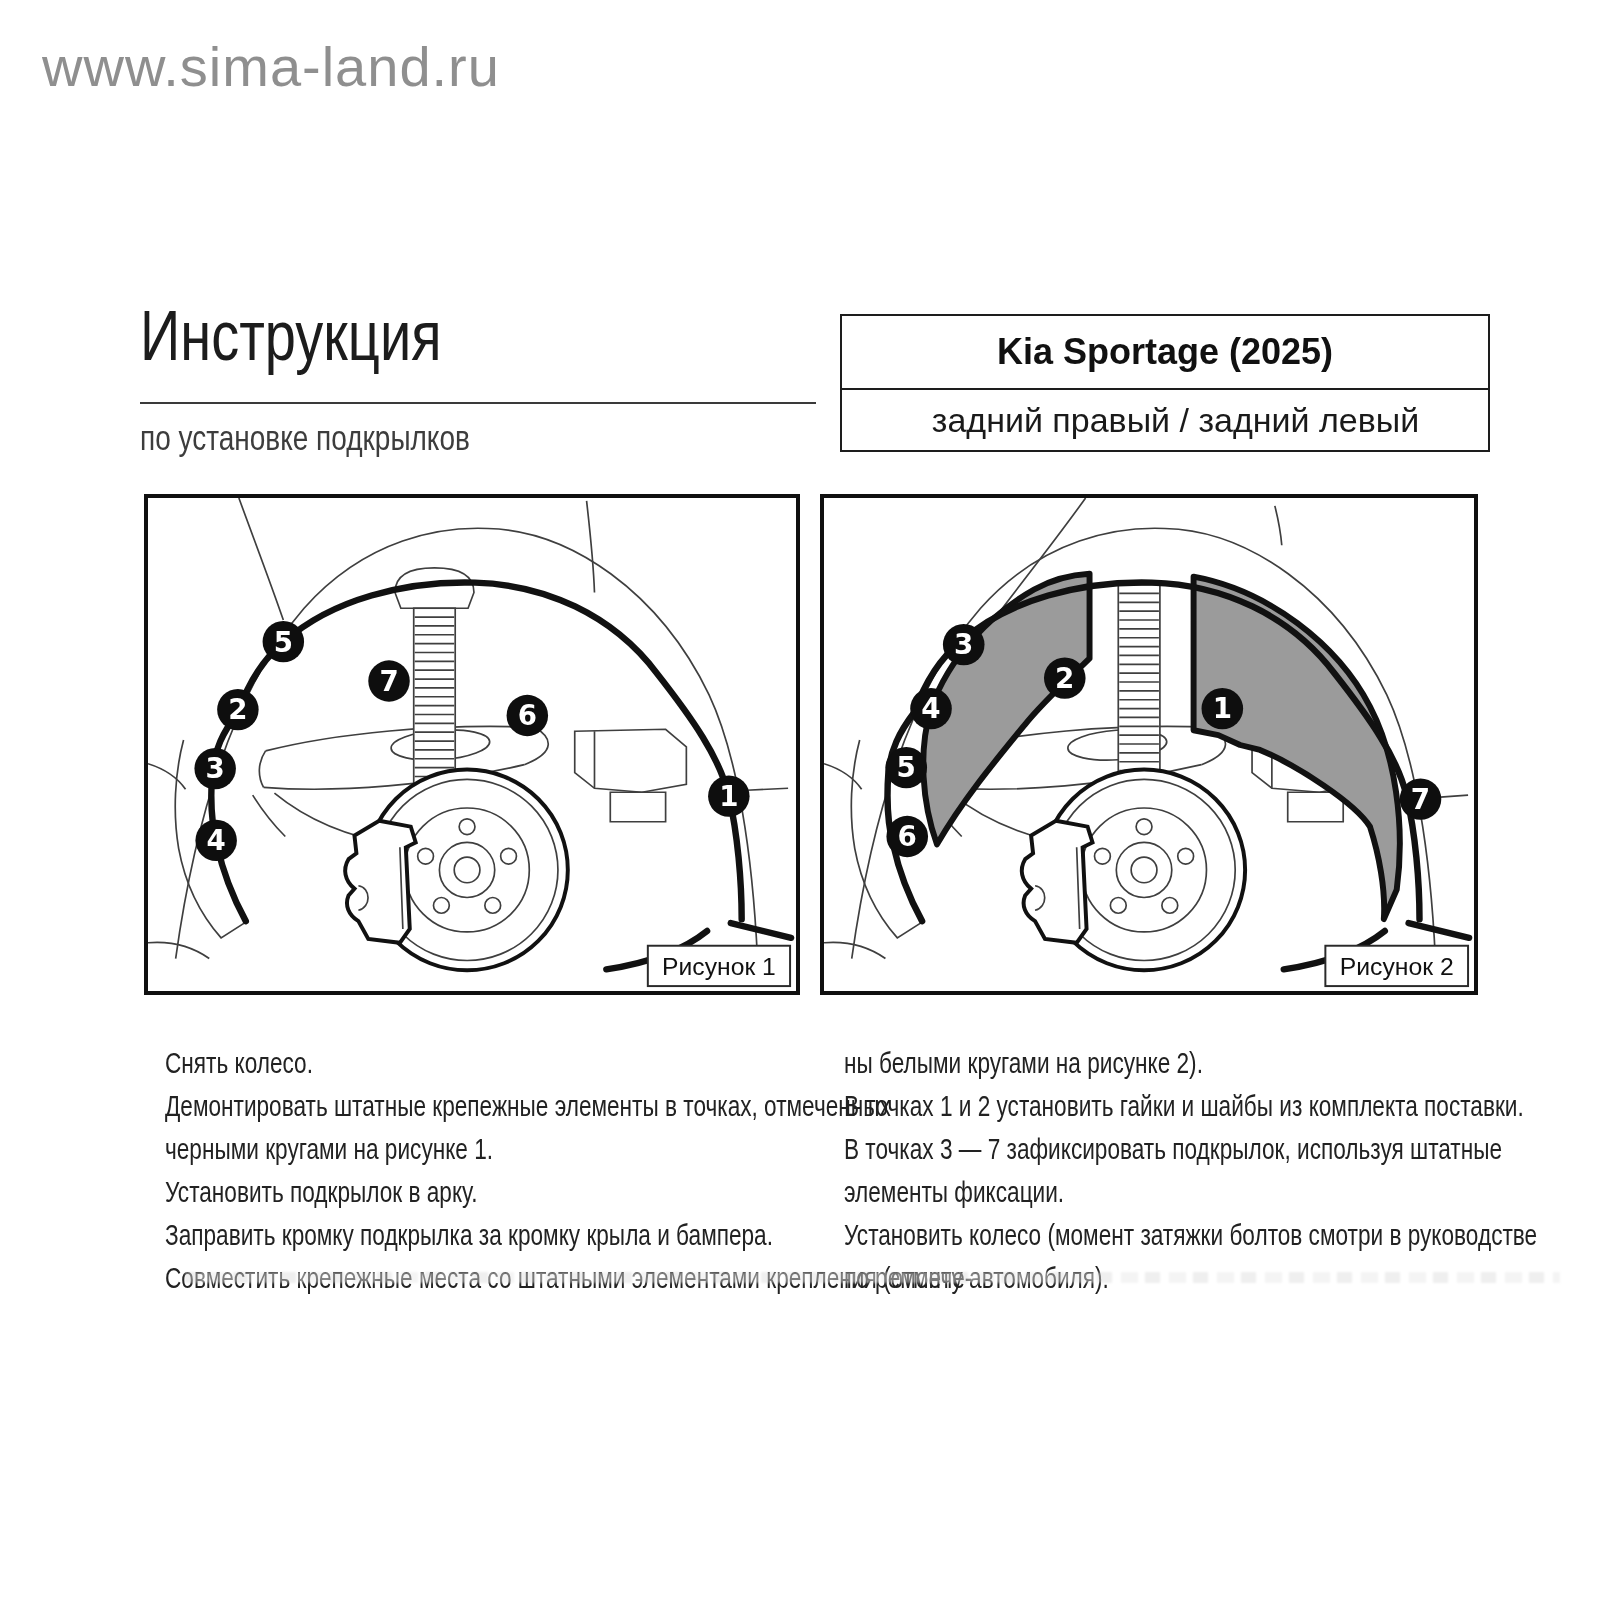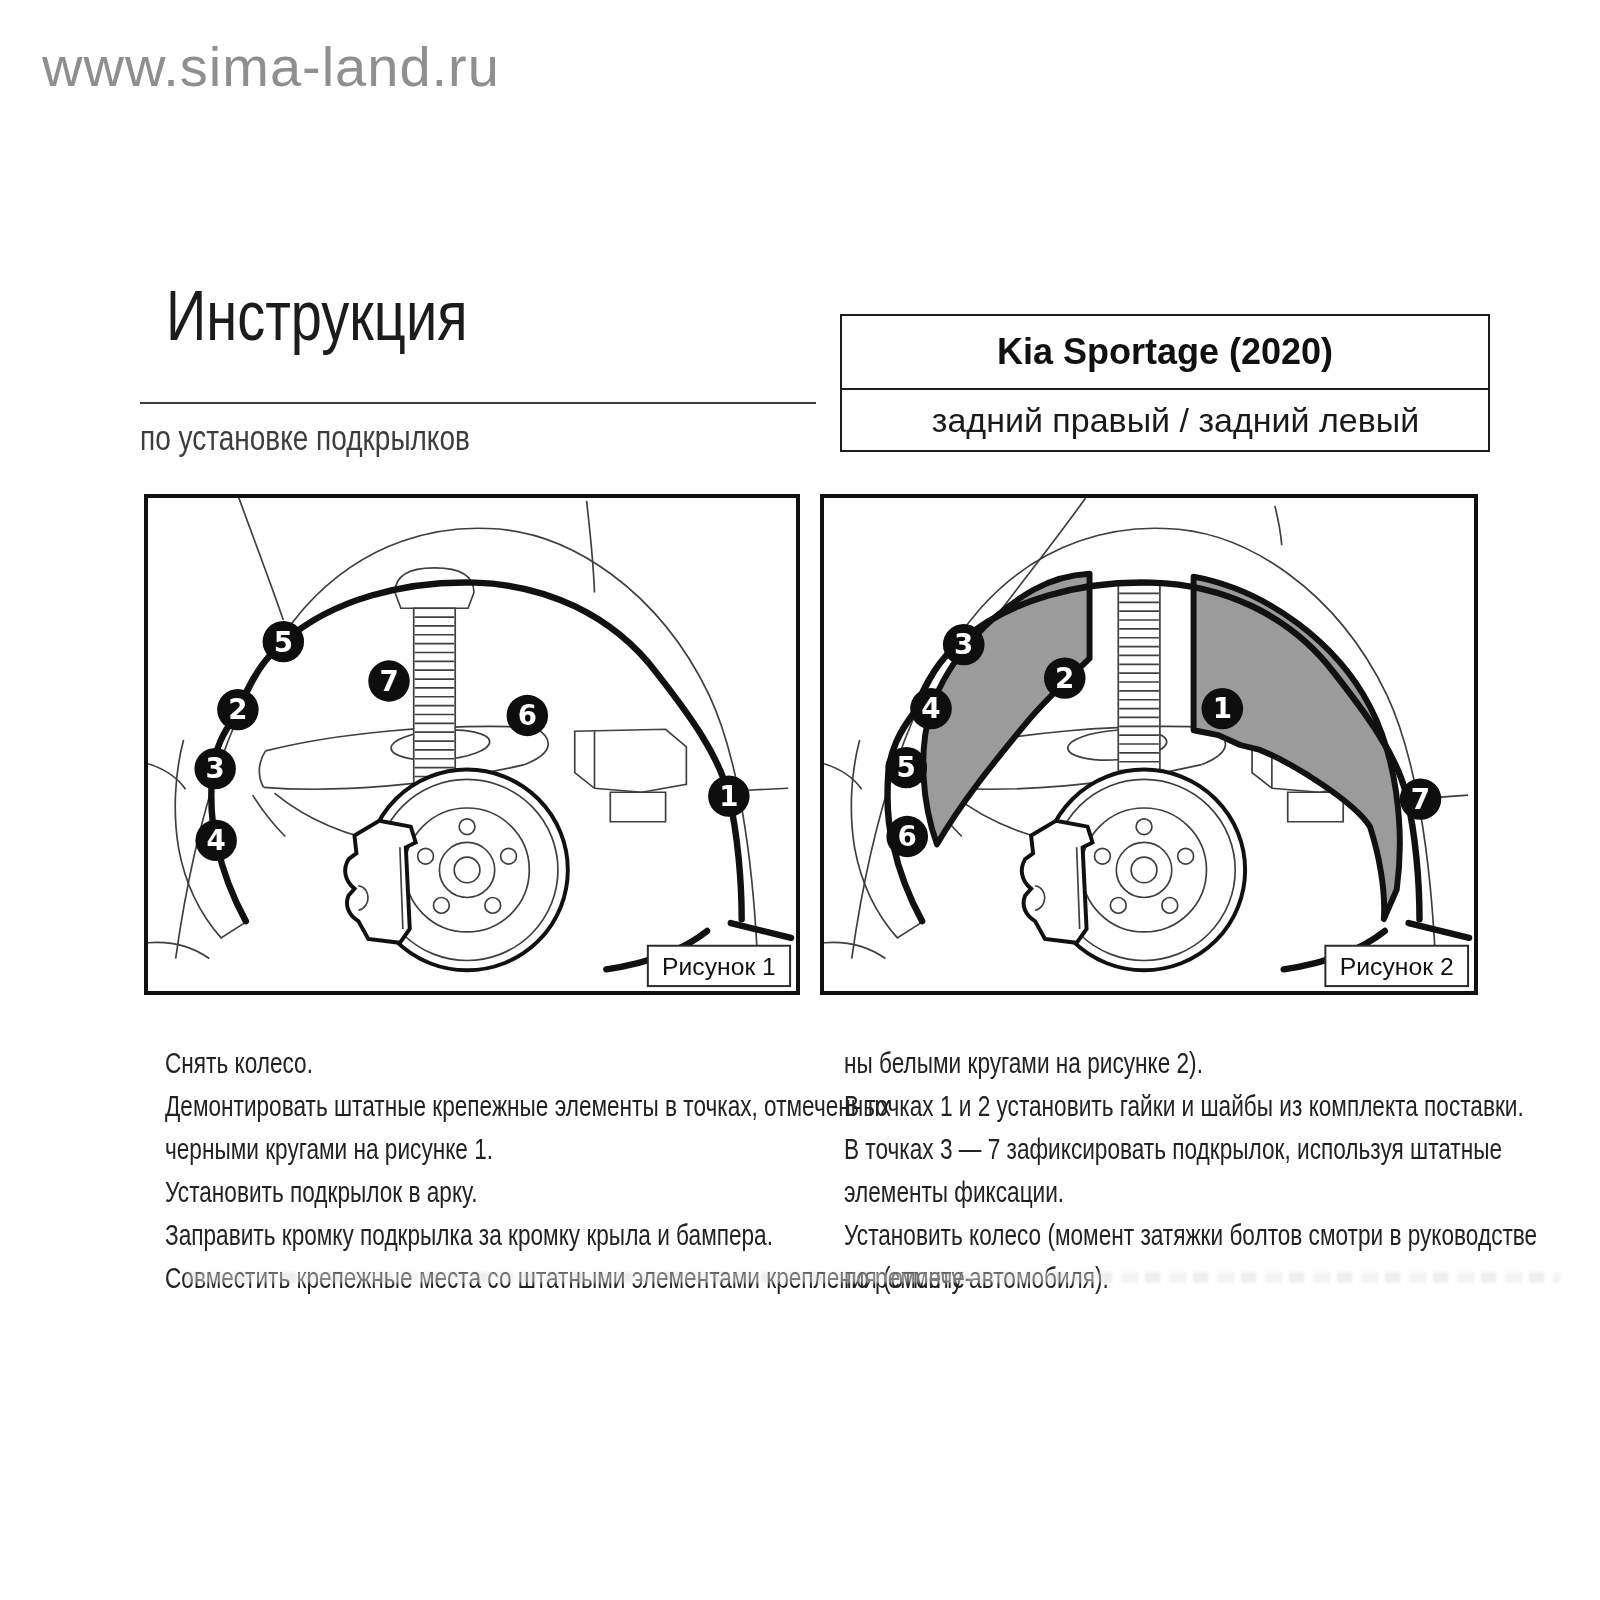--- a/index.html
+++ b/index.html
@@ -6,21 +6,21 @@
   html,body { background:#fff; }
   body { width:1600px; height:1600px; font-family:"Liberation Sans",sans-serif; }
   .page { position:relative; width:1600px; height:1600px; background:#fff; overflow:hidden; }
 
   .watermark {
     position:absolute; left:42px; top:34px;
     font-size:56px; color:#8f8f8f; letter-spacing:1px;
     font-family:"Liberation Sans",sans-serif;
   }
 
-  .title-block { position:absolute; left:140px; top:276px; width:680px;margin-left:26px; }
+  .title-block { position:absolute; left:140px; top:296px; width:680px; }
   .doc-title {
     font-size:70px; font-weight:300; color:#1c1c1c;
     transform:scaleX(.8); transform-origin:0 0; white-space:nowrap;
   }
   .title-rule { position:absolute; left:140px; top:402px; width:676px; height:2px; background:#3a3a3a; }
   .doc-subtitle {
     position:absolute; left:140px; top:418px;
     font-size:35px; color:#3d3d3d; white-space:nowrap;
     transform:scaleX(.8); transform-origin:0 0;
   }
@@ -68,21 +68,21 @@
 
   <div class="watermark">www.sima-land.ru</div>
 
   <div class="title-block">
     <div class="doc-title">Инструкция</div>
   </div>
   <div class="title-rule"></div>
   <div class="doc-subtitle">по установке подкрылков</div>
 
   <div class="model-box">
-    <div class="row-model">Kia Sportage (2020)</div>
+    <div class="row-model">Kia Sportage (2025)</div>
     <div class="row-position">задний правый / задний левый</div>
   </div>
 
   <div class="figure-frame" id="figure-1">
     <svg viewBox="0 0 656 501" preserveAspectRatio="none">
 
       <g fill="none" stroke="#3f3f3f" stroke-width="1.7">
         <path d="M28 468 C50 310 92 188 158 112 C222 40 298 29 344 31 C428 33 518 96 568 200 C597 262 612 362 617 468"></path>
         <path d="M92 0 C108 44 124 86 137 124"></path>
         <path d="M444 3 C448 38 451 68 452 96"></path>

